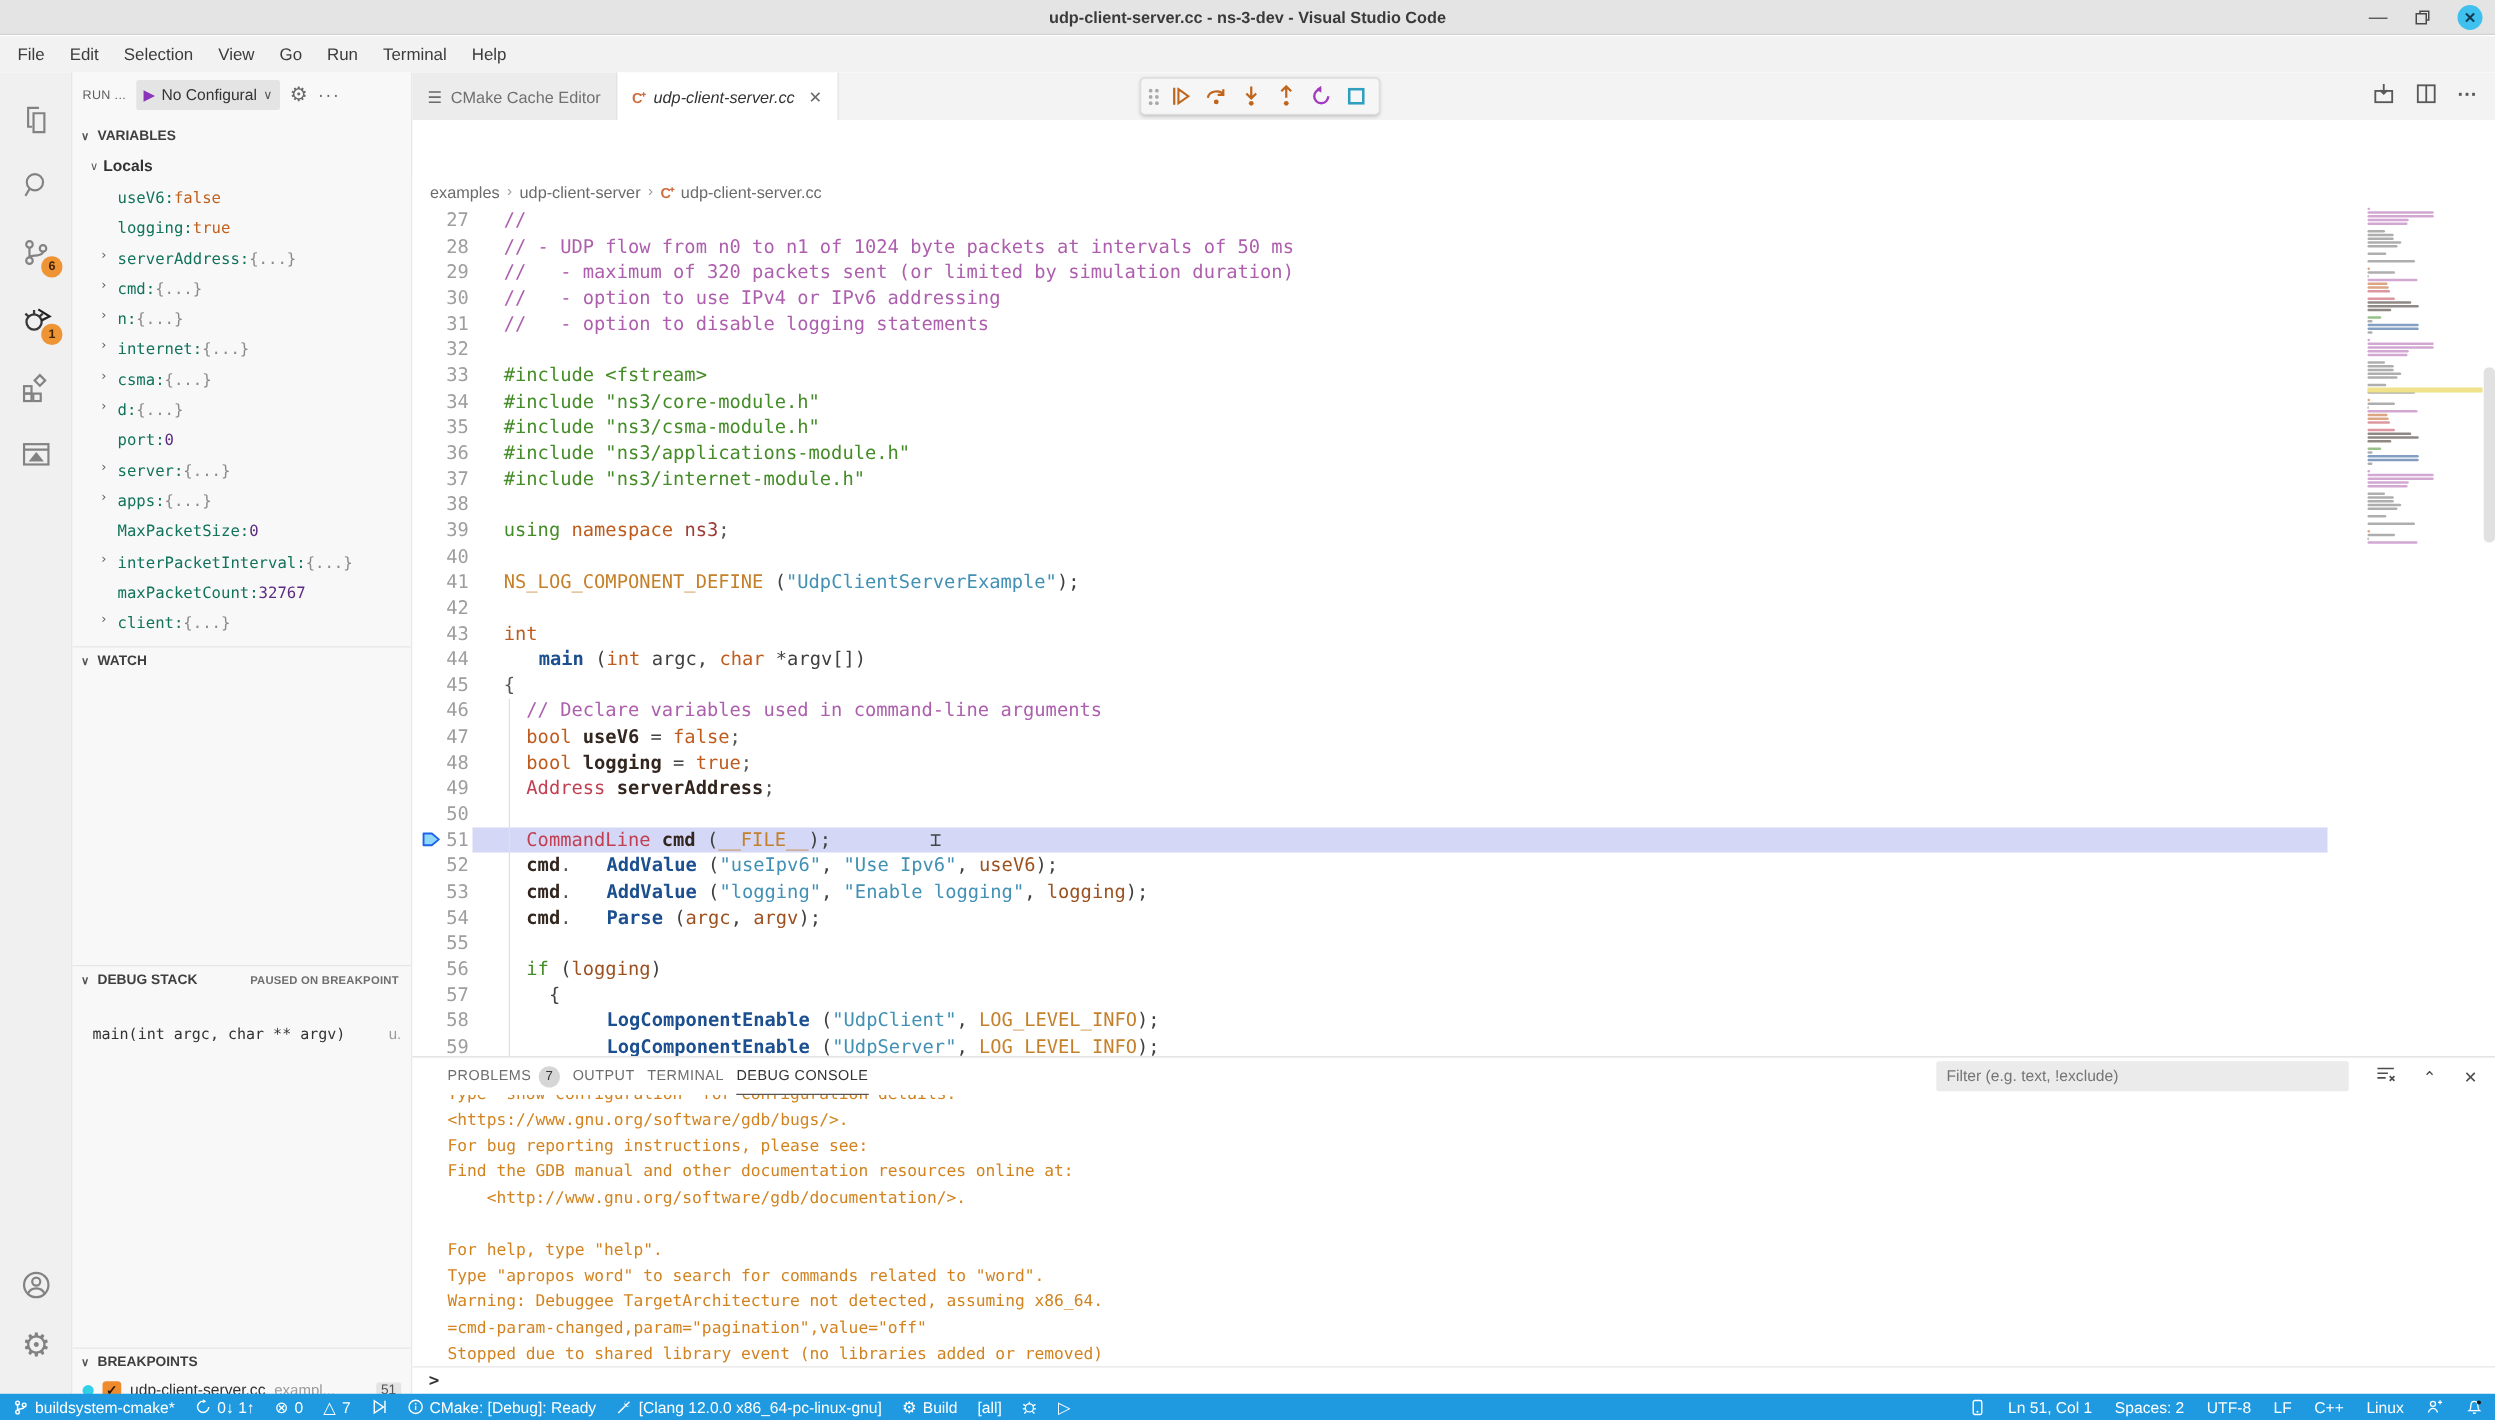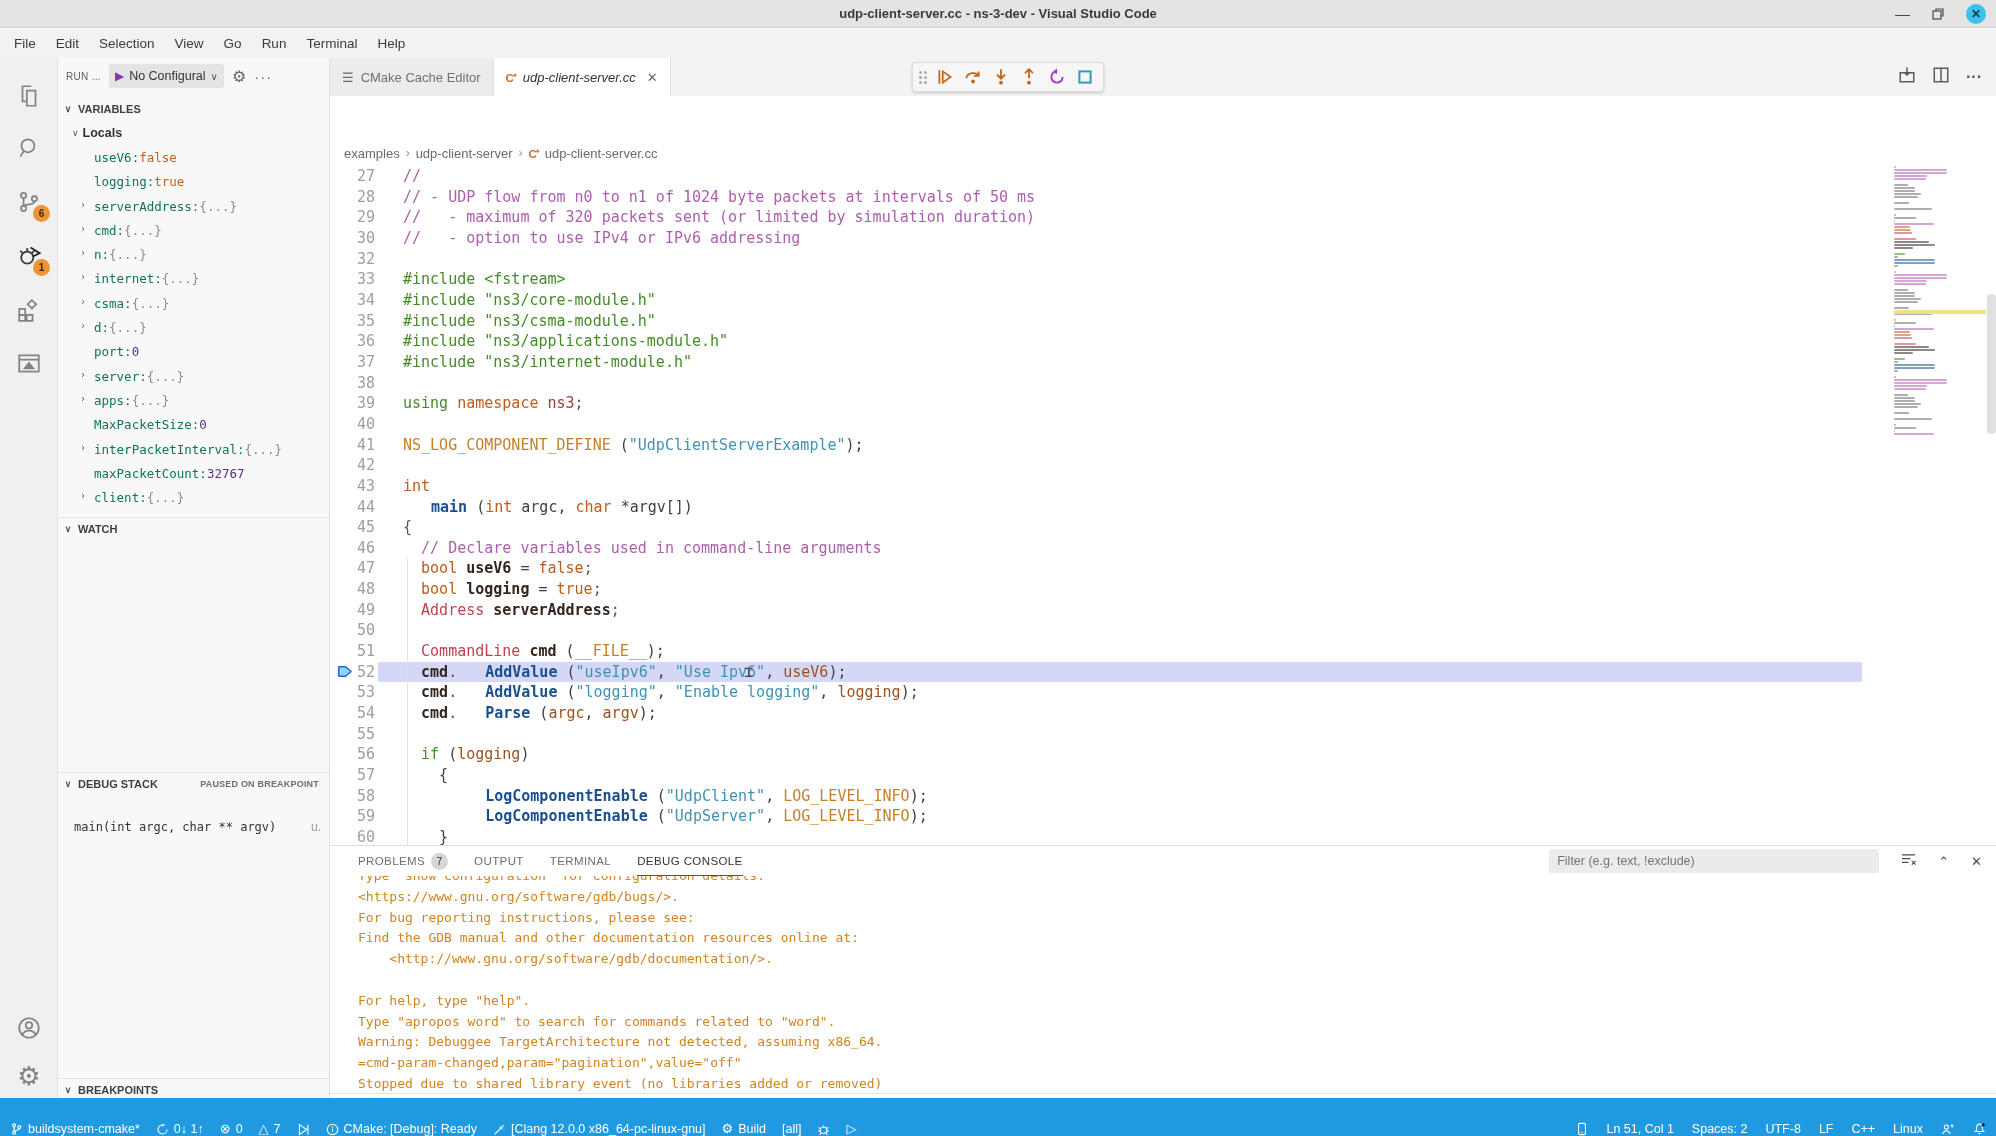--- a/index.html
+++ b/index.html
@@ -99,37 +99,37 @@
   .tk-pln{color:#404040;} .tk-pun{color:#555;}
   .bp-arrow{position:absolute;left:6px;top:0;}
   .guide{position:absolute;width:1px;background:#e0e0e0;}
   .minimap{position:absolute;top:0;right:10px;width:92px;background:#fff;}
   .mm-line{height:2px;margin-bottom:1px;border-radius:1px;opacity:.55;}
   .mm-hl{position:absolute;left:0;right:0;height:4px;background:#f0e28a;}
   .scrollbar-v{position:absolute;right:0;top:128px;width:9px;height:140px;background:#c9c9c9;opacity:.55;border-radius:4px;}
   .ibeam{position:absolute;color:#444;font-family:"DejaVu Sans Mono",monospace;font-size:15px;}
   
   .panel{height:270px;border-top:1px solid #ddd;position:relative;flex:none;background:#fff;}
-  .panel-tabs{height:30px;display:flex;align-items:center;gap:26px;padding-left:28px;position:relative;}
+  .panel-tabs{height:30px;display:flex;align-items:center;gap:10px;padding-left:28px;position:relative;}
   .ptab{font-size:11.5px;letter-spacing:.4px;color:#6e6e6e;display:flex;align-items:center;gap:6px;height:30px;line-height:30px;}
   .ptab.active{color:#333;border-bottom:1px solid #545454;}
   .ptab-badge{background:#d6d6d6;color:#333;border-radius:9px;min-width:17px;height:17px;font-size:10.5px;
               display:flex;align-items:center;justify-content:center;padding:0 4px;}
   .panel-right{position:absolute;right:14px;top:3px;display:flex;align-items:center;gap:22px;}
   .filter-box{width:330px;height:24px;background:#ebebeb;border-radius:2px;border:none;outline:none;
               font-size:12.5px;color:#555;padding:0 8px;font-family:"Liberation Sans",sans-serif;}
   .panel-icon{color:#4d4d4d;font-size:13px;}
   .console{position:absolute;top:30px;left:0;right:0;height:218px;overflow:hidden;padding-left:28px;}
   .con-line{font-family:"DejaVu Sans Mono",monospace;font-size:13px;line-height:20.8px;color:#d2831f;white-space:pre;}
   .prompt-row{position:absolute;bottom:0;left:0;right:0;height:22px;border-top:1px solid #e6e6e6;
               display:flex;align-items:center;padding-left:13px;}
   .prompt{font-family:"DejaVu Sans Mono",monospace;font-size:14px;font-weight:bold;color:#333;}
   
-  .statusbar{position:absolute;left:0;right:0;bottom:0;height:38px;background:#1f9ae0;color:#fff;
-             display:flex;align-items:flex-end;font-size:12.5px;padding:0 10px;}
+  .statusbar{position:absolute;left:0;right:0;bottom:0;height:21px;background:#1f9ae0;color:#fff;
+             display:flex;align-items:center;font-size:12.5px;padding:0 10px;}
   .sb-left{display:flex;align-items:center;gap:16px;}
   .sb-right{margin-left:auto;display:flex;align-items:center;gap:18px;}
   .st-item{display:flex;align-items:center;gap:5px;white-space:nowrap;}
   .st-item svg{display:block;}
   .glyph{font-size:13px;line-height:1;}
 </style>
 </head>
 <body>
 
 <div class="app">
@@ -434,20 +434,21 @@
         </div>
 
       <div class="code-wrap">
         <div class="cur-line" id="cur-line" style="top: 495.84px;"></div>
         <div class="guide" id="indent-guide" style="left: 77px; top: 392.54px; height: 330.56px;"></div>
         <div class="code-lines" id="code-lines">
             <div class="row"><span class="num">27</span><span class="codetext"><span class="tk-cm">//</span></span></div>
             <div class="row"><span class="num">28</span><span class="codetext"><span class="tk-cm">// - UDP flow from n0 to n1 of 1024 byte packets at intervals of 50 ms</span></span></div>
             <div class="row"><span class="num">29</span><span class="codetext"><span class="tk-cm">//   - maximum of 320 packets sent (or limited by simulation duration)</span></span></div>
             <div class="row"><span class="num">30</span><span class="codetext"><span class="tk-cm">//   - option to use IPv4 or IPv6 addressing</span></span></div>
+            <div class="row"><span class="num">31</span><span class="codetext"><span class="tk-cm">//   - option to disable logging statements</span></span></div>
             <div class="row"><span class="num">32</span><span class="codetext"></span></div>
             <div class="row"><span class="num">33</span><span class="codetext"><span class="tk-kwg">#include</span><span class="tk-pln"> </span><span class="tk-strg">&lt;fstream&gt;</span></span></div>
             <div class="row"><span class="num">34</span><span class="codetext"><span class="tk-kwg">#include</span><span class="tk-pln"> </span><span class="tk-strg">"ns3/core-module.h"</span></span></div>
             <div class="row"><span class="num">35</span><span class="codetext"><span class="tk-kwg">#include</span><span class="tk-pln"> </span><span class="tk-strg">"ns3/csma-module.h"</span></span></div>
             <div class="row"><span class="num">36</span><span class="codetext"><span class="tk-kwg">#include</span><span class="tk-pln"> </span><span class="tk-strg">"ns3/applications-module.h"</span></span></div>
             <div class="row"><span class="num">37</span><span class="codetext"><span class="tk-kwg">#include</span><span class="tk-pln"> </span><span class="tk-strg">"ns3/internet-module.h"</span></span></div>
             <div class="row"><span class="num">38</span><span class="codetext"></span></div>
             <div class="row"><span class="num">39</span><span class="codetext"><span class="tk-kwg">using</span><span class="tk-pln"> </span><span class="tk-kwo">namespace</span><span class="tk-pln"> </span><span class="tk-ns">ns3</span><span class="tk-pun">;</span></span></div>
             <div class="row"><span class="num">40</span><span class="codetext"></span></div>
             <div class="row"><span class="num">41</span><span class="codetext"><span class="tk-mac">NS_LOG_COMPONENT_DEFINE</span><span class="tk-pln"> (</span><span class="tk-str">"UdpClientServerExample"</span><span class="tk-pln">);</span></span></div>

